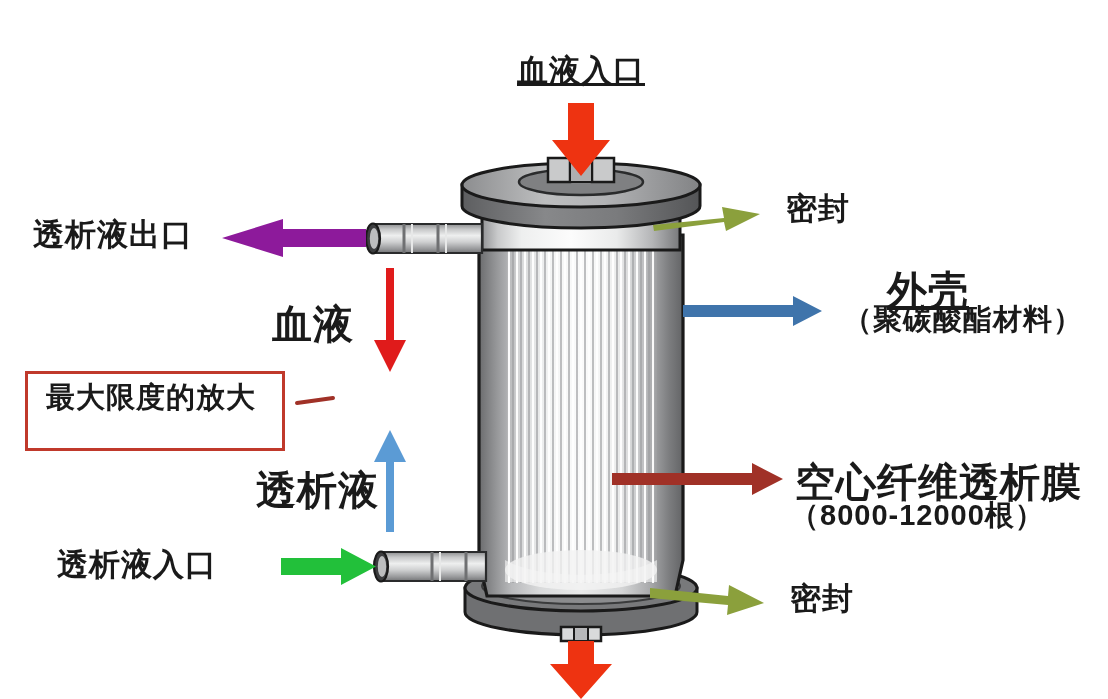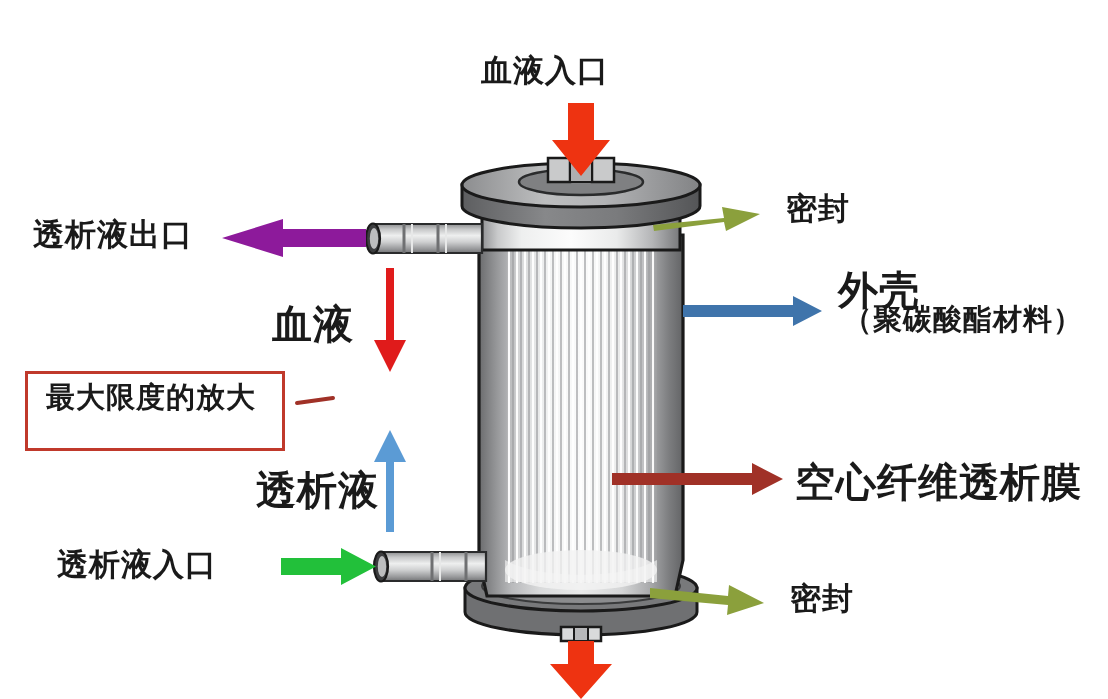--- a/index.html
+++ b/index.html
@@ -10,21 +10,21 @@
   #stage{position:relative;width:1108px;height:699px;background:#fff;}
   #svgroot{position:absolute;left:0;top:0;width:1108px;height:699px;}
   .lbl{
     position:absolute;
     color:#1a1a1a;
     font-weight:700;
     letter-spacing:1px;
     white-space:nowrap;
     line-height:1.22;
   }
-  .lbl.c{}
+  .lbl.c{text-align:center;text-decoration:underline;}
   .lbl.l{text-align:left;}
   .s32{font-size:31px;}
   .s30{font-size:40px;}
   .s29{font-size:29px;}
   .callout-box{
     position:absolute;
     border:3px solid #c0392b;
     box-sizing:border-box;
     background:transparent;
     text-align:center;
@@ -258,18 +258,19 @@
   <div class="lbl l s30" style="left:256px;top:466px;">透析液</div>
 
   <div class="lbl l s32" style="left:786px;top:190px;">密封</div>
 
   <div class="lbl l s32" style="left:790px;top:580px;">密封</div>
 
   <div class="lbl c s30" style="left:838px;top:266px;width:180px;">外壳</div>
   <div class="lbl l s30" style="left:795px;top:458px;">空心纤维透析膜</div>
 
   <div class="lbl l s29" style="left:843px;top:302px;">（聚碳酸酯材料）</div>
+  <div class="lbl l s29" style="left:790px;top:498px;">（8000-12000根）</div>
 
   <div class="callout-box" style="left:25px;top:371px;width:260px;height:80px;">
     <span class="line">最大限度的放大</span>
   </div>
 
 </div>
 
 </body></html>

